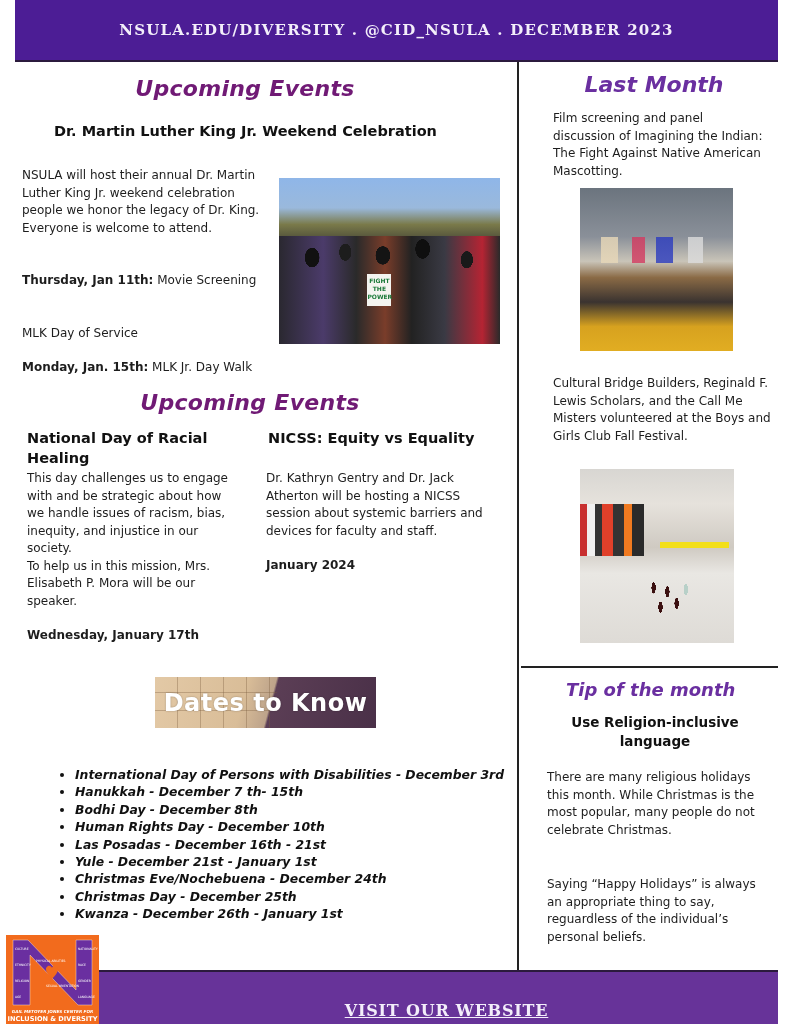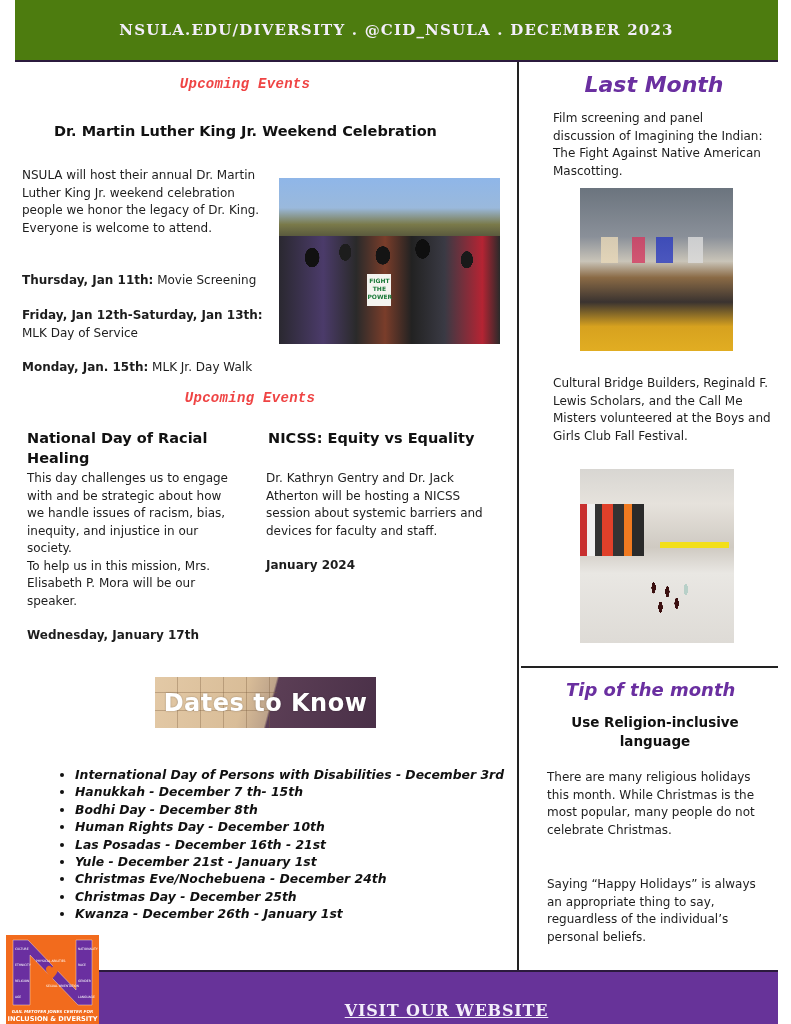--- a/index.html
+++ b/index.html
@@ -4,34 +4,34 @@
 <style>
   html, body { margin: 0; padding: 0; }
   body {
     width: 791px; height: 1024px; position: relative; overflow: hidden;
     background: #ffffff; font-family: "DejaVu Sans", sans-serif; color: #1a1a1a;
   }
   .abs { position: absolute; }
   
   #header {
     left: 15px; top: 0; width: 763px; height: 60px;
-    background: #4d7c0f; border-bottom: 2px solid #2b1a3d;
+    background: #4c1d95; border-bottom: 2px solid #2b1a3d;
     display: flex; align-items: center; justify-content: center;
   }
   #header-text {
     font-family: "DejaVu Serif", serif; font-weight: bold; color: #f3eefa;
     font-size: 15px; letter-spacing: 1.2px;
   }
   
   #vdivider { left: 517px; top: 62px; width: 1.5px; height: 908px; background: #222; }
   #hdivider { left: 521px; top: 666px; width: 257px; height: 1.5px; background: #222; }
   
   .orange-heading {
-    color: #ef4444; font-weight: bold; font-style: italic; font-size: 14px;
-    text-align: center; letter-spacing: 0.3px; font-family: Liberation Mono, monospace;
+    color: #701a75; font-weight: bold; font-style: italic; font-size: 22px;
+    text-align: center; letter-spacing: 0.3px;
   }
   .purple-heading {
     color: #6a2fa0; font-weight: bold; font-style: italic; font-size: 22px;
     text-align: center;
   }
   .purple-heading.small { font-size: 18px; }
   .body-text { font-size: 12px; line-height: 17.5px; color: #1d1d1d; }
   .bold { font-weight: bold; }
   .sub-heading { font-weight: bold; font-size: 14.5px; color: #111; }
   
@@ -139,21 +139,21 @@
 
 <div class="abs orange-heading" style="left:60px; top:76px; width:370px;">Upcoming Events</div>
 <div class="abs sub-heading" style="left:54px; top:123px; width:400px;">Dr. Martin Luther King Jr. Weekend Celebration</div>
 
 <div class="abs body-text" style="left:22px; top:167px; width:245px;">NSULA will host their annual Dr. Martin Luther King Jr. weekend celebration people we honor the legacy of Dr. King. Everyone is welcome to attend.</div>
 
 <div class="abs body-text" style="left:22px; top:272px; width:260px;">
   <span class="bold">Thursday, Jan 11th:</span><span> Movie Screening</span>
 </div>
 <div class="abs body-text" style="left:22px; top:307px; width:260px;">
-  <span class="bold">Friday, Jan 12th-Saturday, Jan 13th:</span><br>
+  <br>
   <span>MLK Day of Service</span>
 </div>
 <div class="abs body-text" style="left:22px; top:359px; width:260px;">
   <span class="bold">Monday, Jan. 15th:</span><span> MLK Jr. Day Walk</span>
 </div>
 
 <div id="mlk-photo" class="abs photo">
   <div class="crowd"></div>
   <div class="sign">FIGHT THE POWER</div>
 </div>

